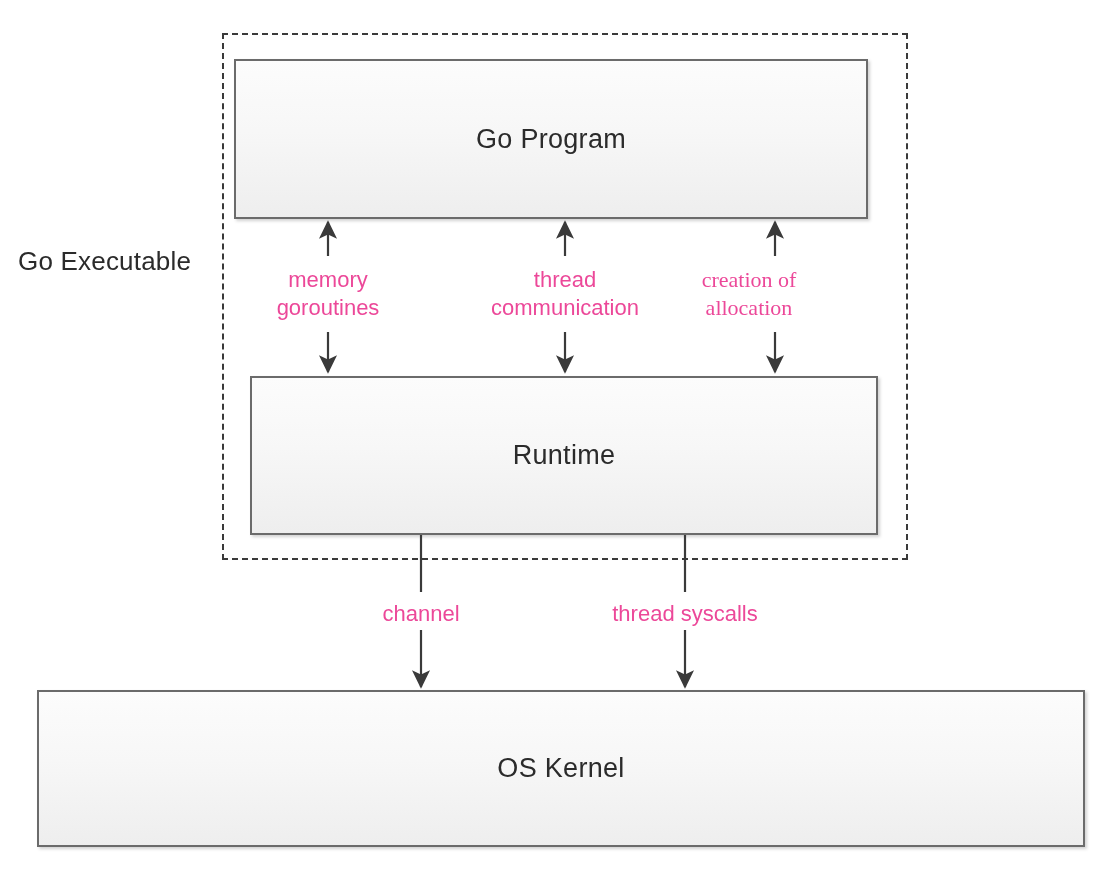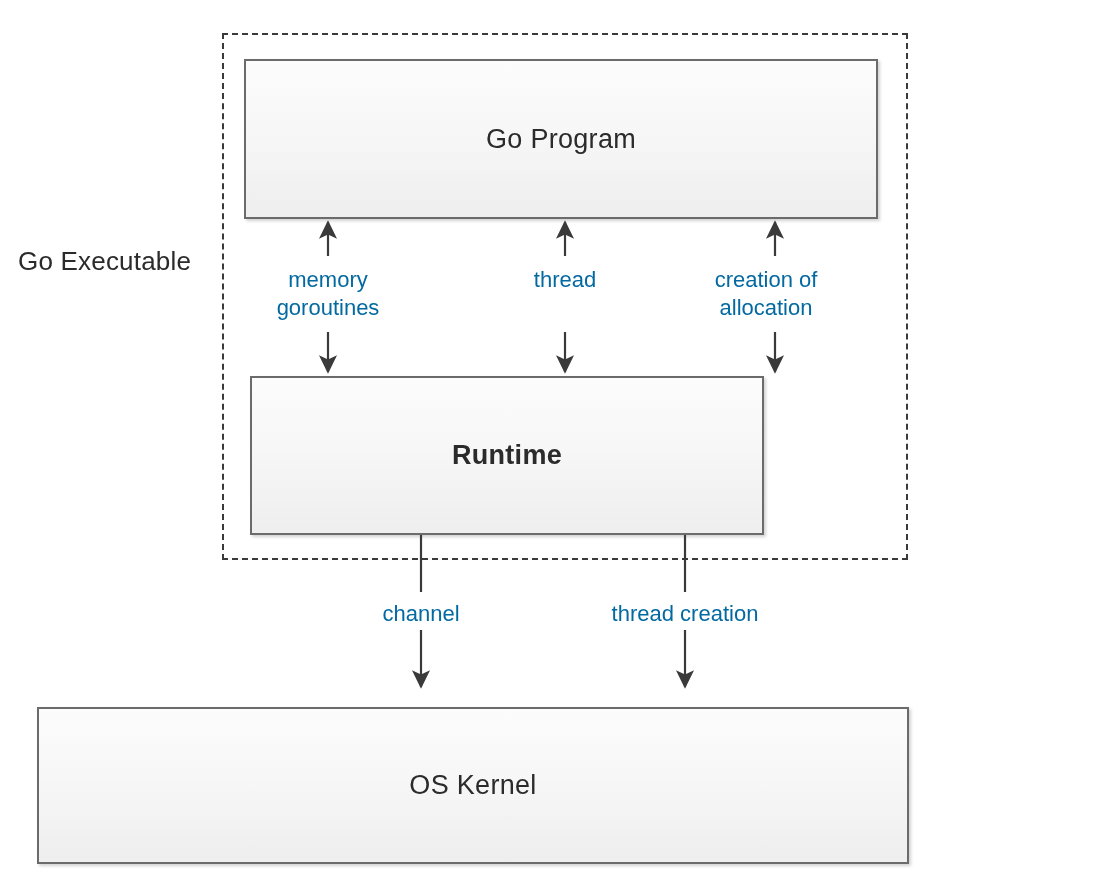--- a/index.html
+++ b/index.html
@@ -51,37 +51,37 @@
     display: flex;
     align-items: center;
     justify-content: center;
   }
   .node .node-label {
     font-size: 27px;
     color: #2b2b2b;
     letter-spacing: 0.3px;
   }
 
-  #node-go-program { left: 244px; top: 59px;  width: 634px; height: 160px; }
-  #node-runtime    { left: 250px; top: 376px; width: 514px; height: 159px; font-weight: bold; }
-  #node-os-kernel  { left: 37px;  top: 690px; width: 872px; height: 157px; margin-top: 17px; }
+  #node-go-program { left: 234px; top: 59px;  width: 634px; height: 160px; }
+  #node-runtime    { left: 250px; top: 376px; width: 628px; height: 159px; }
+  #node-os-kernel  { left: 37px;  top: 690px; width: 1048px; height: 157px; }
 
   
   .conn-label {
     position: absolute;
     font-size: 22px;
-    color: #0369a1;
+    color: #ec4899;
     text-align: center;
     line-height: 1.26;
     white-space: nowrap;
     transform: translateX(-50%);
   }
   #label-memory-allocation  { left: 328px; top: 266px; }
   #label-channel-comm       { left: 565px; top: 266px; }
-  #label-creation-goroutines{ left: 766px; top: 266px; }
+  #label-creation-goroutines{ left: 749px; top: 266px; font-family: Liberation Serif, serif; }
   #label-syscalls           { left: 421px; top: 600px; }
   #label-thread-creation    { left: 685px; top: 600px; }
 
   
   #arrows {
     position: absolute;
     left: 0;
     top: 0;
     width: 1110px;
     height: 876px;
@@ -143,28 +143,29 @@
     </g>
   </svg>
 
   <div class="conn-label" id="label-memory-allocation">
     <div>memory</div>
     <div>goroutines</div>
   </div>
 
   <div class="conn-label" id="label-channel-comm">
     <div>thread</div>
+    <div>communication</div>
   </div>
 
   <div class="conn-label" id="label-creation-goroutines">
     <div>creation of</div>
     <div>allocation</div>
   </div>
 
   <div class="conn-label" id="label-syscalls">
     <div>channel</div>
   </div>
 
   <div class="conn-label" id="label-thread-creation">
-    <div>thread creation</div>
+    <div>thread syscalls</div>
   </div>
 
 </div>
 
 </body></html>

